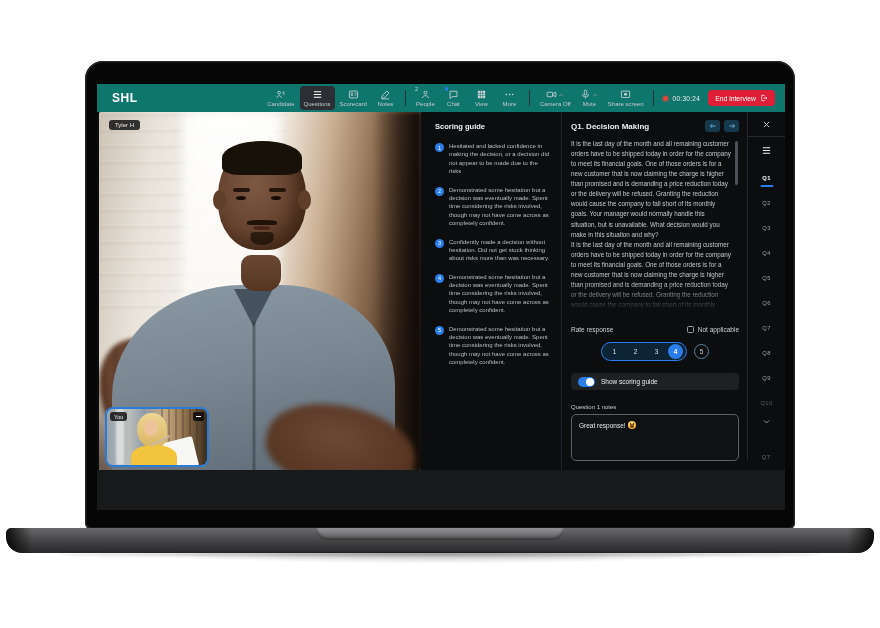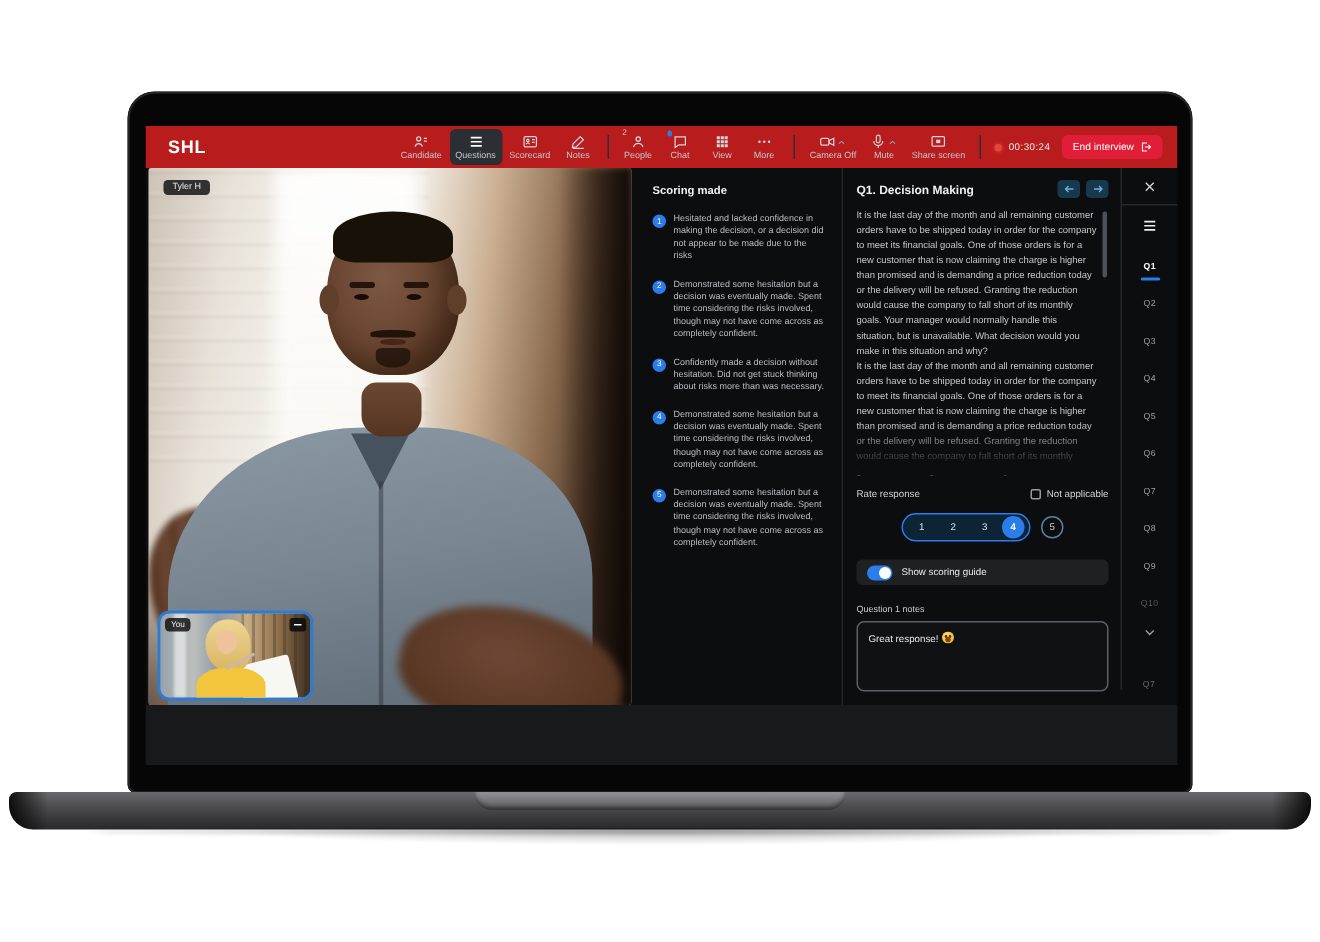--- a/index.html
+++ b/index.html
@@ -16,21 +16,21 @@
   .laptop-base .base-vignette { position:absolute; inset:0; border-radius:inherit;
     background:linear-gradient(90deg, rgba(0,0,0,.85) 0%, rgba(0,0,0,0) 3%, rgba(0,0,0,0) 97%, rgba(0,0,0,.85) 100%); }
   .base-notch { position:absolute; left:50%; top:0; transform:translateX(-50%); width:248px; height:12px;
     border-radius:0 0 14px 14px; background:linear-gradient(#939395,#58585a); box-shadow:inset 0 -2px 3px rgba(0,0,0,.45); }
   .laptop-shadow { position:absolute; left:18px; top:552px; width:844px; height:16px;
     background:radial-gradient(50% 100% at 50% 0%, rgba(0,0,0,.30), rgba(0,0,0,0) 72%); }
   .laptop-shadow-line { position:absolute; left:60px; top:553px; width:760px; height:3px;
     background:rgba(0,0,0,.22); filter:blur(1.5px); border-radius:50%; }
 
   
-  .toolbar { position:absolute; left:0; top:0; width:688px; height:28px; background:#b91c1c;
+  .toolbar { position:absolute; left:0; top:0; width:688px; height:28px; background:#0f766e;
     display:flex; align-items:center; padding:0 10px 0 15px; }
   .brand { color:#fff; font-size:12px; font-weight:bold; letter-spacing:.5px; }
   .tb-icons { margin-left:auto; display:flex; align-items:center; gap:1px; }
   .tbtn { position:relative; display:flex; flex-direction:column; align-items:center; justify-content:center;
     gap:1px; padding:2px 4px; min-width:27px; height:24px; border-radius:4px; cursor:pointer; }
   .tbtn svg { display:block; }
   .tbtn .tlbl { font-size:6px; color:#c3c7cc; white-space:nowrap; }
   .tbtn.active { background:#2b2e33; }
   .tbtn.active::after { content:""; position:absolute; left:2px; right:2px; bottom:-4px; height:2px;
     border-radius:2px; background:#2b7de9; }
@@ -376,21 +376,21 @@
         <div class="sv-hair"></div>
         <div class="sv-face"></div>
         <div class="sv-body"></div>
         <div class="sv-pen"></div>
         <div class="v-badge sv-you">You</div>
         <div class="sv-min"></div>
       </div>
     </div>
 
     <div class="scoring">
-      <div class="scoring-title">Scoring made</div>
+      <div class="scoring-title">Scoring guide</div>
 
       <div class="sg-item">
         <span class="sg-num">1</span>
         <span class="sg-text">Hesitated and lacked confidence in making the decision, or a decision did not appear to be made due to the risks</span>
       </div>
       <div class="sg-item">
         <span class="sg-num">2</span>
         <span class="sg-text">Demonstrated some hesitation but a decision was eventually made. Spent time considering the risks involved, though may not have come across as completely confident.</span>
       </div>
       <div class="sg-item">

